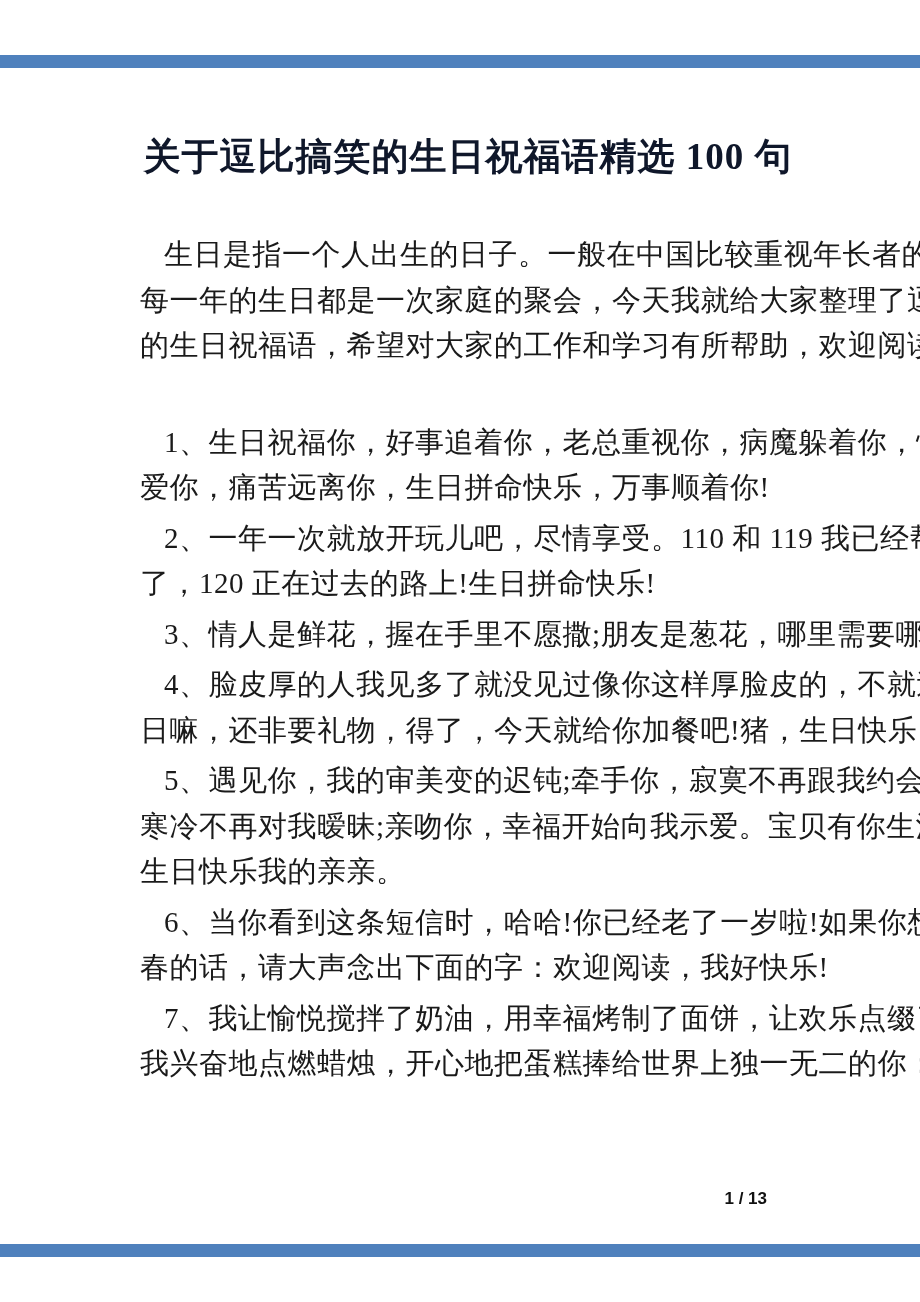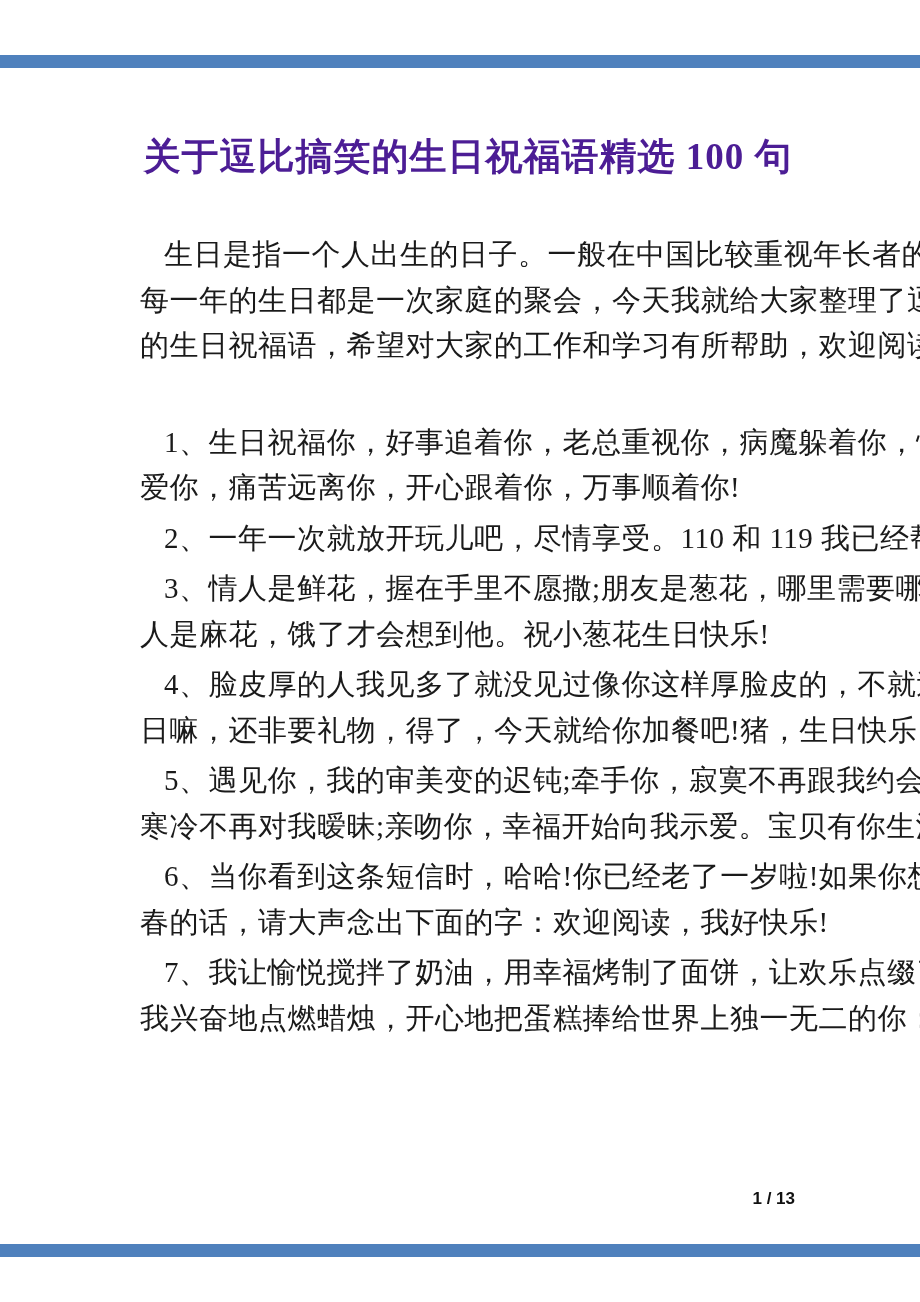--- a/index.html
+++ b/index.html
@@ -43,59 +43,60 @@
     color: #1a1a1a;
   }
   .para { margin: 0 0 5px 0; }
   .para .line { white-space: nowrap; }
   .para.indent .line:first-child { text-indent: 24px; }
   .spacer { height: 46px; }
 
   .page-number {
     position: absolute;
     top: 1189px;
-    right: 125px;
+    right: 153px;
     font-family: "Liberation Sans", "DejaVu Sans", sans-serif;
     font-weight: bold;
     font-size: 17px;
     color: #111111;
   }
 </style>
 </head>
 <body style="background: rgb(255, 255, 255);">
 
 <div class="accent-bar top" style="background: rgb(79, 129, 189);"></div>
 
 <div class="doc">
-  <h1 class="doc-title" style="color: #4c1d95;">关于逗比搞笑的生日祝福语精选 100 句</h1>
+  <h1 class="doc-title" style="color: #0f172a;">关于逗比搞笑的生日祝福语精选 100 句</h1>
   <div class="doc-body" style="color: rgb(26, 26, 26);">
       <div class="para indent">
         <div class="line">生日是指一个人出生的日子。一般在中国比较重视年长者的生日，</div>
         <div class="line">每一年的生日都是一次家庭的聚会，今天我就给大家整理了逗比搞笑</div>
         <div class="line">的生日祝福语，希望对大家的工作和学习有所帮助，欢迎阅读!</div>
       </div>
       <div class="spacer"></div>
       <div class="para indent">
         <div class="line">1、生日祝福你，好事追着你，老总重视你，病魔躲着你，情人深</div>
-        <div class="line">爱你，痛苦远离你，开心跟着你，万事顺着你!</div>
+        <div class="line">爱你，痛苦远离你，生日拼命快乐，万事顺着你!</div>
       </div>
       <div class="para indent">
         <div class="line">2、一年一次就放开玩儿吧，尽情享受。110 和 119 我已经帮你打</div>
+        <div class="line">了，120 正在过去的路上!生日拼命快乐!</div>
       </div>
       <div class="para indent">
         <div class="line">3、情人是鲜花，握在手里不愿撒;朋友是葱花，哪里需要哪里抓;爱</div>
-        <div class="line">人是麻花，饿了才会想到他。祝小葱花生日快乐!</div>
       </div>
       <div class="para indent">
         <div class="line">4、脸皮厚的人我见多了就没见过像你这样厚脸皮的，不就过个生</div>
         <div class="line">日嘛，还非要礼物，得了，今天就给你加餐吧!猪，生日快乐!</div>
       </div>
       <div class="para indent">
         <div class="line">5、遇见你，我的审美变的迟钝;牵手你，寂寞不再跟我约会;拥抱你，</div>
         <div class="line">寒冷不再对我暧昧;亲吻你，幸福开始向我示爱。宝贝有你生活才美。</div>
+        <div class="line">生日快乐我的亲亲。</div>
       </div>
       <div class="para indent">
         <div class="line">6、当你看到这条短信时，哈哈!你已经老了一岁啦!如果你想永葆青</div>
         <div class="line">春的话，请大声念出下面的字：欢迎阅读，我好快乐!</div>
       </div>
       <div class="para indent">
         <div class="line">7、我让愉悦搅拌了奶油，用幸福烤制了面饼，让欢乐点缀了蛋糕。</div>
         <div class="line">我兴奋地点燃蜡烛，开心地把蛋糕捧给世界上独一无二的你：亲爱的</div>
       </div>
     </div>

